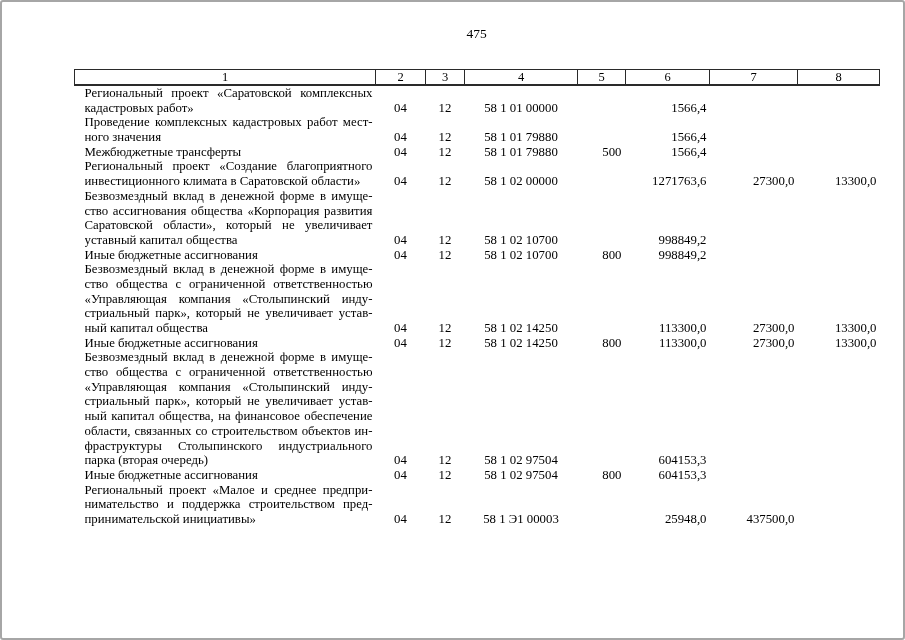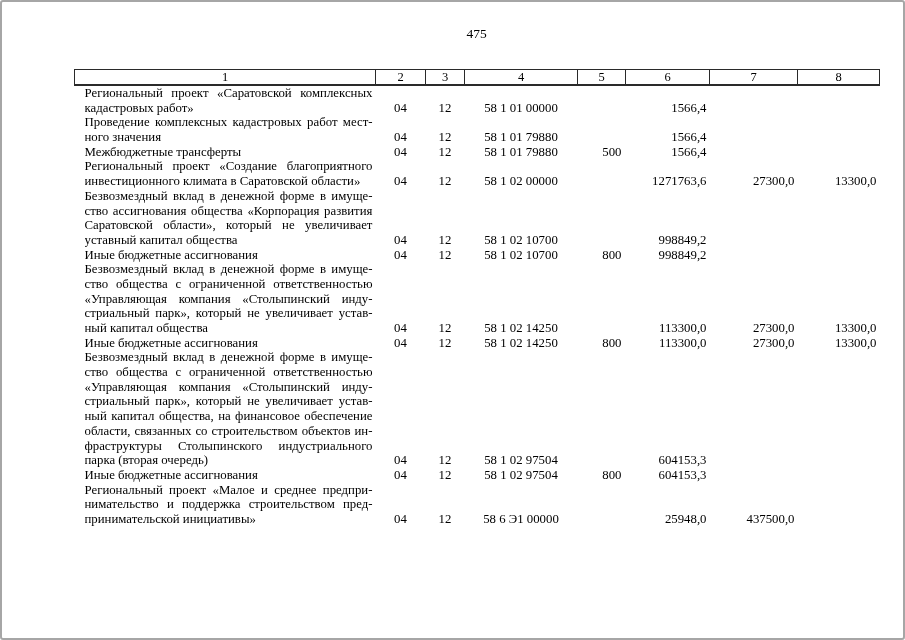--- a/index.html
+++ b/index.html
@@ -346,20 +346,20 @@
             <span>нимательство</span>
             <span>и</span>
             <span>поддержка</span>
             <span>строительством</span>
             <span>пред-</span>
           </div>
           <div class="jline last">принимательской инициативы»</div>
         </td>
         <td class="c2">04</td>
         <td class="c3">12</td>
-        <td class="c4">58 6 Э1 00000</td>
+        <td class="c4">58 1 Э1 00003</td>
         <td class="c5"></td>
         <td class="c6">25948,0</td>
         <td class="c7">437500,0</td>
         <td class="c8"></td>
       </tr>
     </tbody>
 </table>
 
 </body></html>

